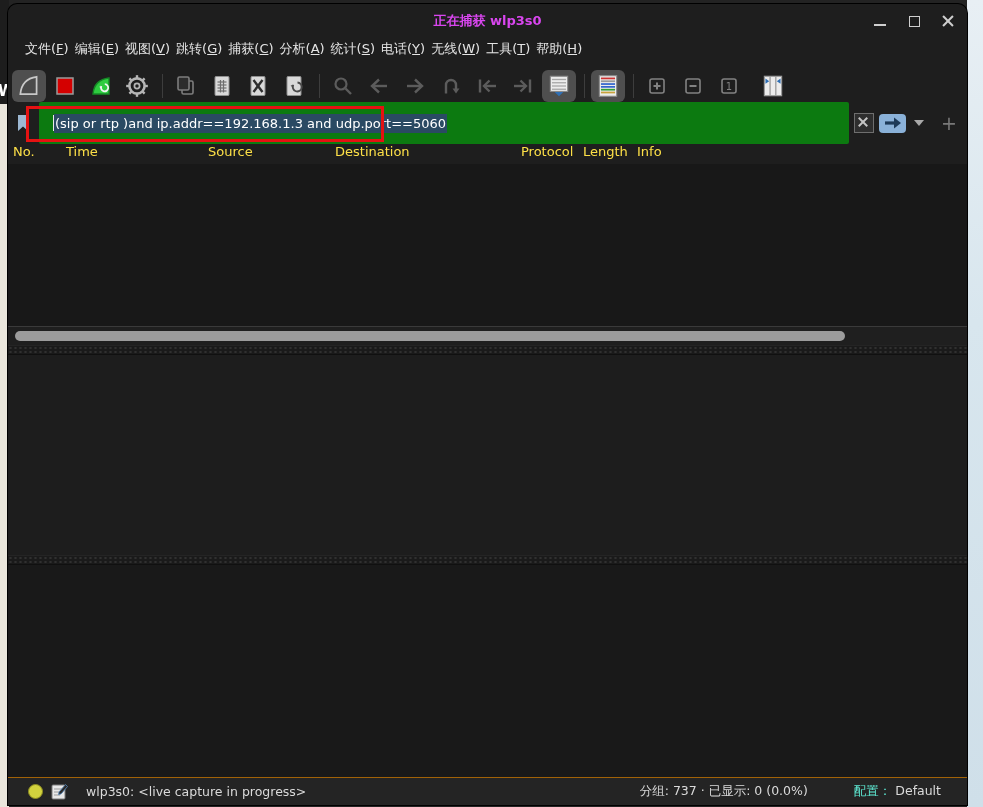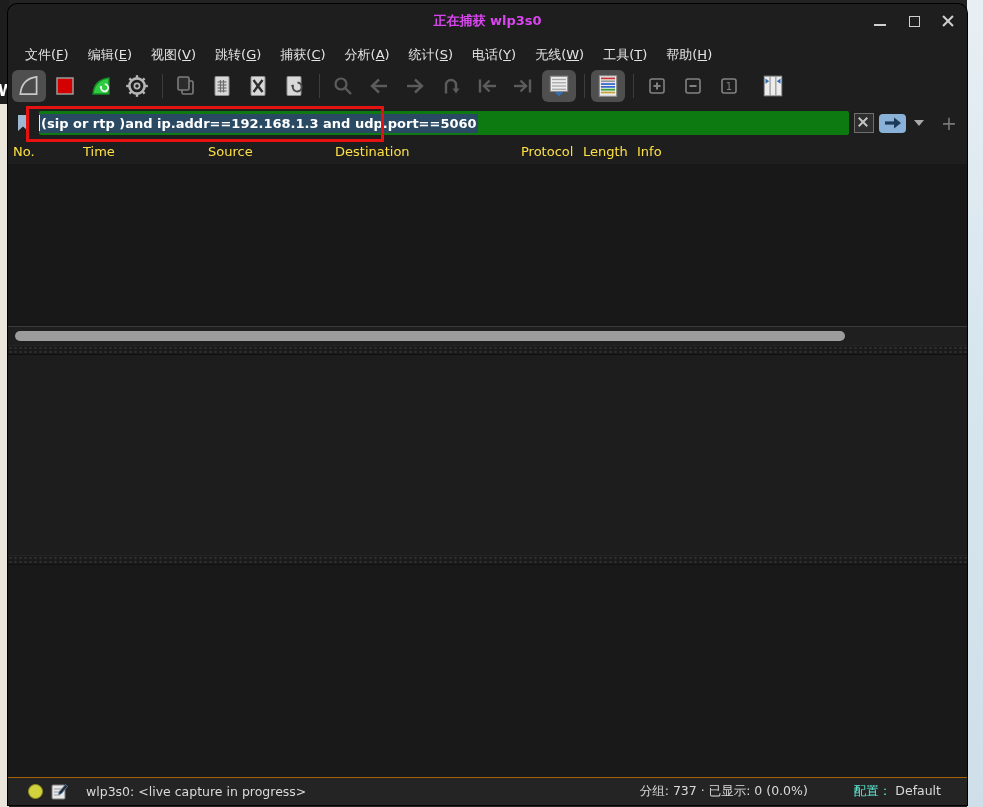--- a/index.html
+++ b/index.html
@@ -30,36 +30,36 @@
   .win-controls{position:absolute;right:12px;top:0;height:34px;display:flex;align-items:center;gap:20px;}
   .wc{width:14px;height:14px;display:flex;align-items:center;justify-content:center;}
   .wc-min{width:12px;height:2px;background:#cfcfcf;margin-top:8px;}
   .wc-max{width:9px;height:9px;border:1.5px solid #cfcfcf;}
   .wc-close{position:relative;width:12px;height:12px;}
   .wc-close:before,.wc-close:after{content:"";position:absolute;left:-1px;top:5px;width:14px;height:2px;background:#cfcfcf;}
   .wc-close:before{transform:rotate(45deg);}
   .wc-close:after{transform:rotate(-45deg);}
 
   
-  .menubar{height:28px;display:flex;align-items:flex-end;padding-left:14px;gap:13px;flex:none;}
+  .menubar{height:28px;display:flex;align-items:flex-start;padding-left:14px;flex:none;}
   .menu-item{color:#e4e4e4;font-size:13px;padding:2px 3px;white-space:nowrap;}
   .menu-item u{text-decoration:underline;}
 
   
   .toolbar{height:40px;display:flex;align-items:center;padding-left:4px;flex:none;}
   .tbtn{width:34px;height:32px;border-radius:6px;display:flex;align-items:center;justify-content:center;flex:none;margin-right:2px;}
   .tbtn.active{background:#4f4f4f;}
   .tsep{width:1px;height:24px;background:#3d3d3d;margin:0 6px;flex:none;}
 
   
   .filterbar{height:34px;display:flex;align-items:center;padding:0 8px 0 4px;gap:5px;flex:none;position:relative;}
   .bookmark-btn{width:22px;height:24px;display:flex;align-items:center;justify-content:center;flex:none;}
   .filter-field{
-    flex:1;height:24px;background:#0c7a10;border-radius:2px;
-    display:flex;align-items:center;padding-left:0;overflow:hidden;white-space:nowrap;font-weight:bold;
+    flex:1;height:42px;background:#0c7a10;border-radius:2px;
+    display:flex;align-items:center;padding-left:14px;overflow:hidden;white-space:nowrap;
   }
   .filter-cursor{width:1px;height:16px;background:#eaeaea;flex:none;}
   .filter-text{color:#fff;font-size:13px;background:#2a4a63;padding:2px 1px;}
   .fbtn{flex:none;display:flex;align-items:center;justify-content:center;}
   .clear-btn{width:18px;height:18px;background:#2e2e2e;border:1px solid #6e6e6e;position:relative;}
   .clear-btn:before,.clear-btn:after{content:"";position:absolute;left:2px;top:7px;width:12px;height:2px;background:#c4c4c4;}
   .clear-btn:before{transform:rotate(45deg);}
   .clear-btn:after{transform:rotate(-45deg);}
   .apply-btn{width:27px;height:19px;background:#8ab1d8;border-radius:4px;}
   .caret-down{width:0;height:0;border-left:5px solid transparent;border-right:5px solid transparent;border-top:6px solid #a9a9a9;margin-left:3px;}
@@ -328,21 +328,21 @@
       </svg>
     </div>
     <div class="caret-down"></div>
     <div class="add-filter-btn">+</div>
   </div>
 
   <div class="annotation-rect"></div>
 
   <div class="pl-header">
     <span style="left:5px">No.</span>
-    <span style="left:75px">Time</span>
+    <span style="left:58px">Time</span>
     <span style="left:200px">Source</span>
     <span style="left:327px">Destination</span>
     <span style="left:513px">Protocol</span>
     <span style="left:575px">Length</span>
     <span style="left:629px">Info</span>
   </div>
 
   <div class="packet-list"></div>
 
   <div class="hscroll">

